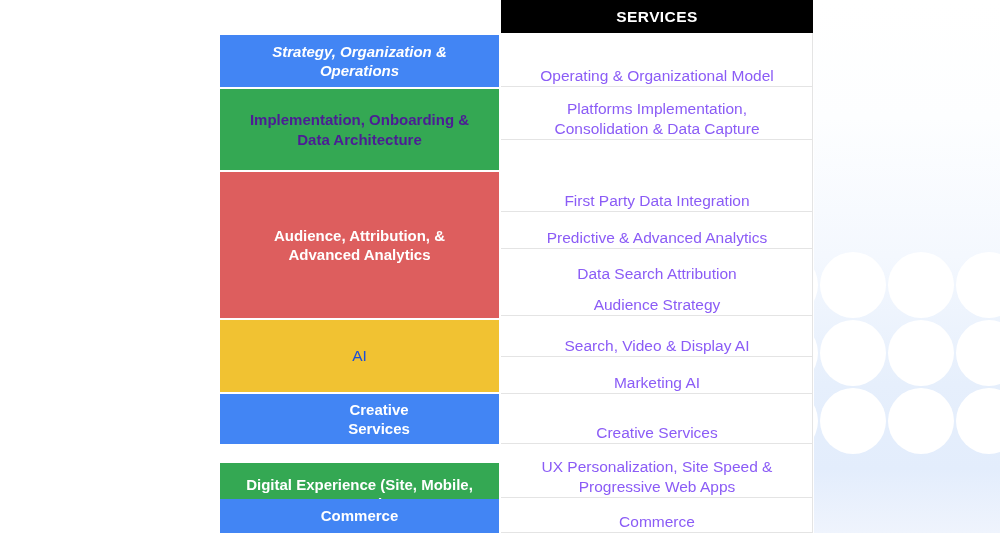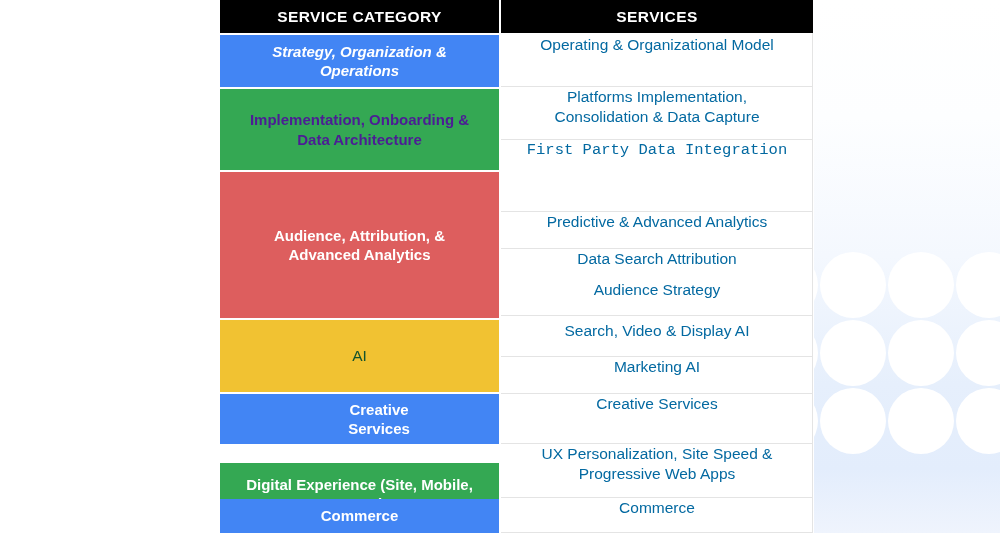--- a/index.html
+++ b/index.html
@@ -96,25 +96,25 @@
     padding: 0 4px;
   }
   .cat.dark-text { color: #3c3c3c; font-weight: normal; font-size: 15.5px; }
 
   
   .srv {
     position: absolute;
     left: 281px;
     width: 312px;
     background: #ffffff;
-    color: #0369a1;
+    color: #8b5cf6;
     font-size: 15.5px;
     line-height: 1.3;
     display: flex;
-    align-items: flex-start;
+    align-items: flex-end;
     justify-content: center;
     text-align: center;
     box-sizing: border-box;
     padding: 0 6px;
     border-bottom: 1px solid #e4e4e4;
   }
   .srv.first { border-top: none; }
 
   
   .col-split {
@@ -151,37 +151,36 @@
       <div class="dot" style="width: 66px; height: 66px; left: 74px; top: 388px; background: rgb(255, 255, 255);"></div>
       <div class="dot" style="width: 66px; height: 66px; left: 142px; top: 388px; background: rgb(255, 255, 255);"></div>
       <div class="dot" style="width: 66px; height: 66px; left: -62px; top: 252px; background: rgb(255, 255, 255);"></div>
       <div class="dot" style="width: 66px; height: 66px; left: -62px; top: 320px; background: rgb(255, 255, 255);"></div>
       <div class="dot" style="width: 66px; height: 66px; left: -62px; top: 388px; background: rgb(255, 255, 255);"></div>
     </div>
 
   <div id="table">
     <div class="grid">
 
-      <div class="hdr hdr-cat">SERVICE CATEGORY</div>
       <div class="hdr hdr-srv">SERVICES</div>
 
       <div id="cat-cells">
           <div class="cat" style="top: 35px; height: 52px; background: rgb(66, 133, 244); color: rgb(255, 255, 255);">
             <span style="white-space: pre-line; font-style: italic;">Strategy, Organization &amp;
 Operations</span>
           </div>
           <div class="cat" style="top: 89px; height: 81px; background: rgb(52, 168, 83); color: #4c1d95;">
             <span style="white-space: pre-line;">Implementation, Onboarding &amp;
 Data Architecture</span>
           </div>
           <div class="cat" style="top: 172px; height: 146px; background: rgb(221, 94, 94); color: rgb(255, 255, 255);">
             <span style="white-space: pre-line;">Audience, Attribution, &amp;
 Advanced Analytics</span>
           </div>
-          <div class="cat dark-text" style="top: 320px; height: 72px; background: rgb(241, 194, 50); color: #14532d;">
+          <div class="cat dark-text" style="top: 320px; height: 72px; background: rgb(241, 194, 50); color: #1d4ed8;">
             <span style="white-space: pre-line;">AI</span>
           </div>
           <div class="cat" style="top: 394px; height: 50px; background: rgb(66, 133, 244); color: rgb(255, 255, 255);">
             <span style="white-space: pre-line; margin-left: 39px;">Creative
 Services</span>
           </div>
           <div class="cat" style="top: 463px; height: 62px; background: rgb(52, 168, 83); color: rgb(255, 255, 255);">
             <span style="white-space: pre-line;">Digital Experience (Site, Mobile,
 &amp; App)</span>
           </div>
@@ -190,21 +189,21 @@
           </div>
         </div>
       <div id="srv-cells">
           <div class="srv first" style="top: 35px; height: 52px;">
             <span style="white-space: pre-line;">Operating &amp; Organizational Model</span>
           </div>
           <div class="srv" style="top: 87px; height: 53px;">
             <span style="white-space: pre-line;">Platforms Implementation,
 Consolidation &amp; Data Capture</span>
           </div>
-          <div class="srv" style="top: 140px; height: 72px; font-family: Liberation Mono, monospace;">
+          <div class="srv" style="top: 140px; height: 72px;">
             <span style="white-space: pre-line;">First Party Data Integration</span>
           </div>
           <div class="srv" style="top: 212px; height: 37px;">
             <span style="white-space: pre-line;">Predictive &amp; Advanced Analytics</span>
           </div>
           <div class="srv" style="top: 249px; height: 36px;">
             <span style="white-space: pre-line;">Data Search Attribution</span>
           </div>
           <div class="srv" style="top: 280px; height: 36px;">
             <span style="white-space: pre-line;">Audience Strategy</span>

